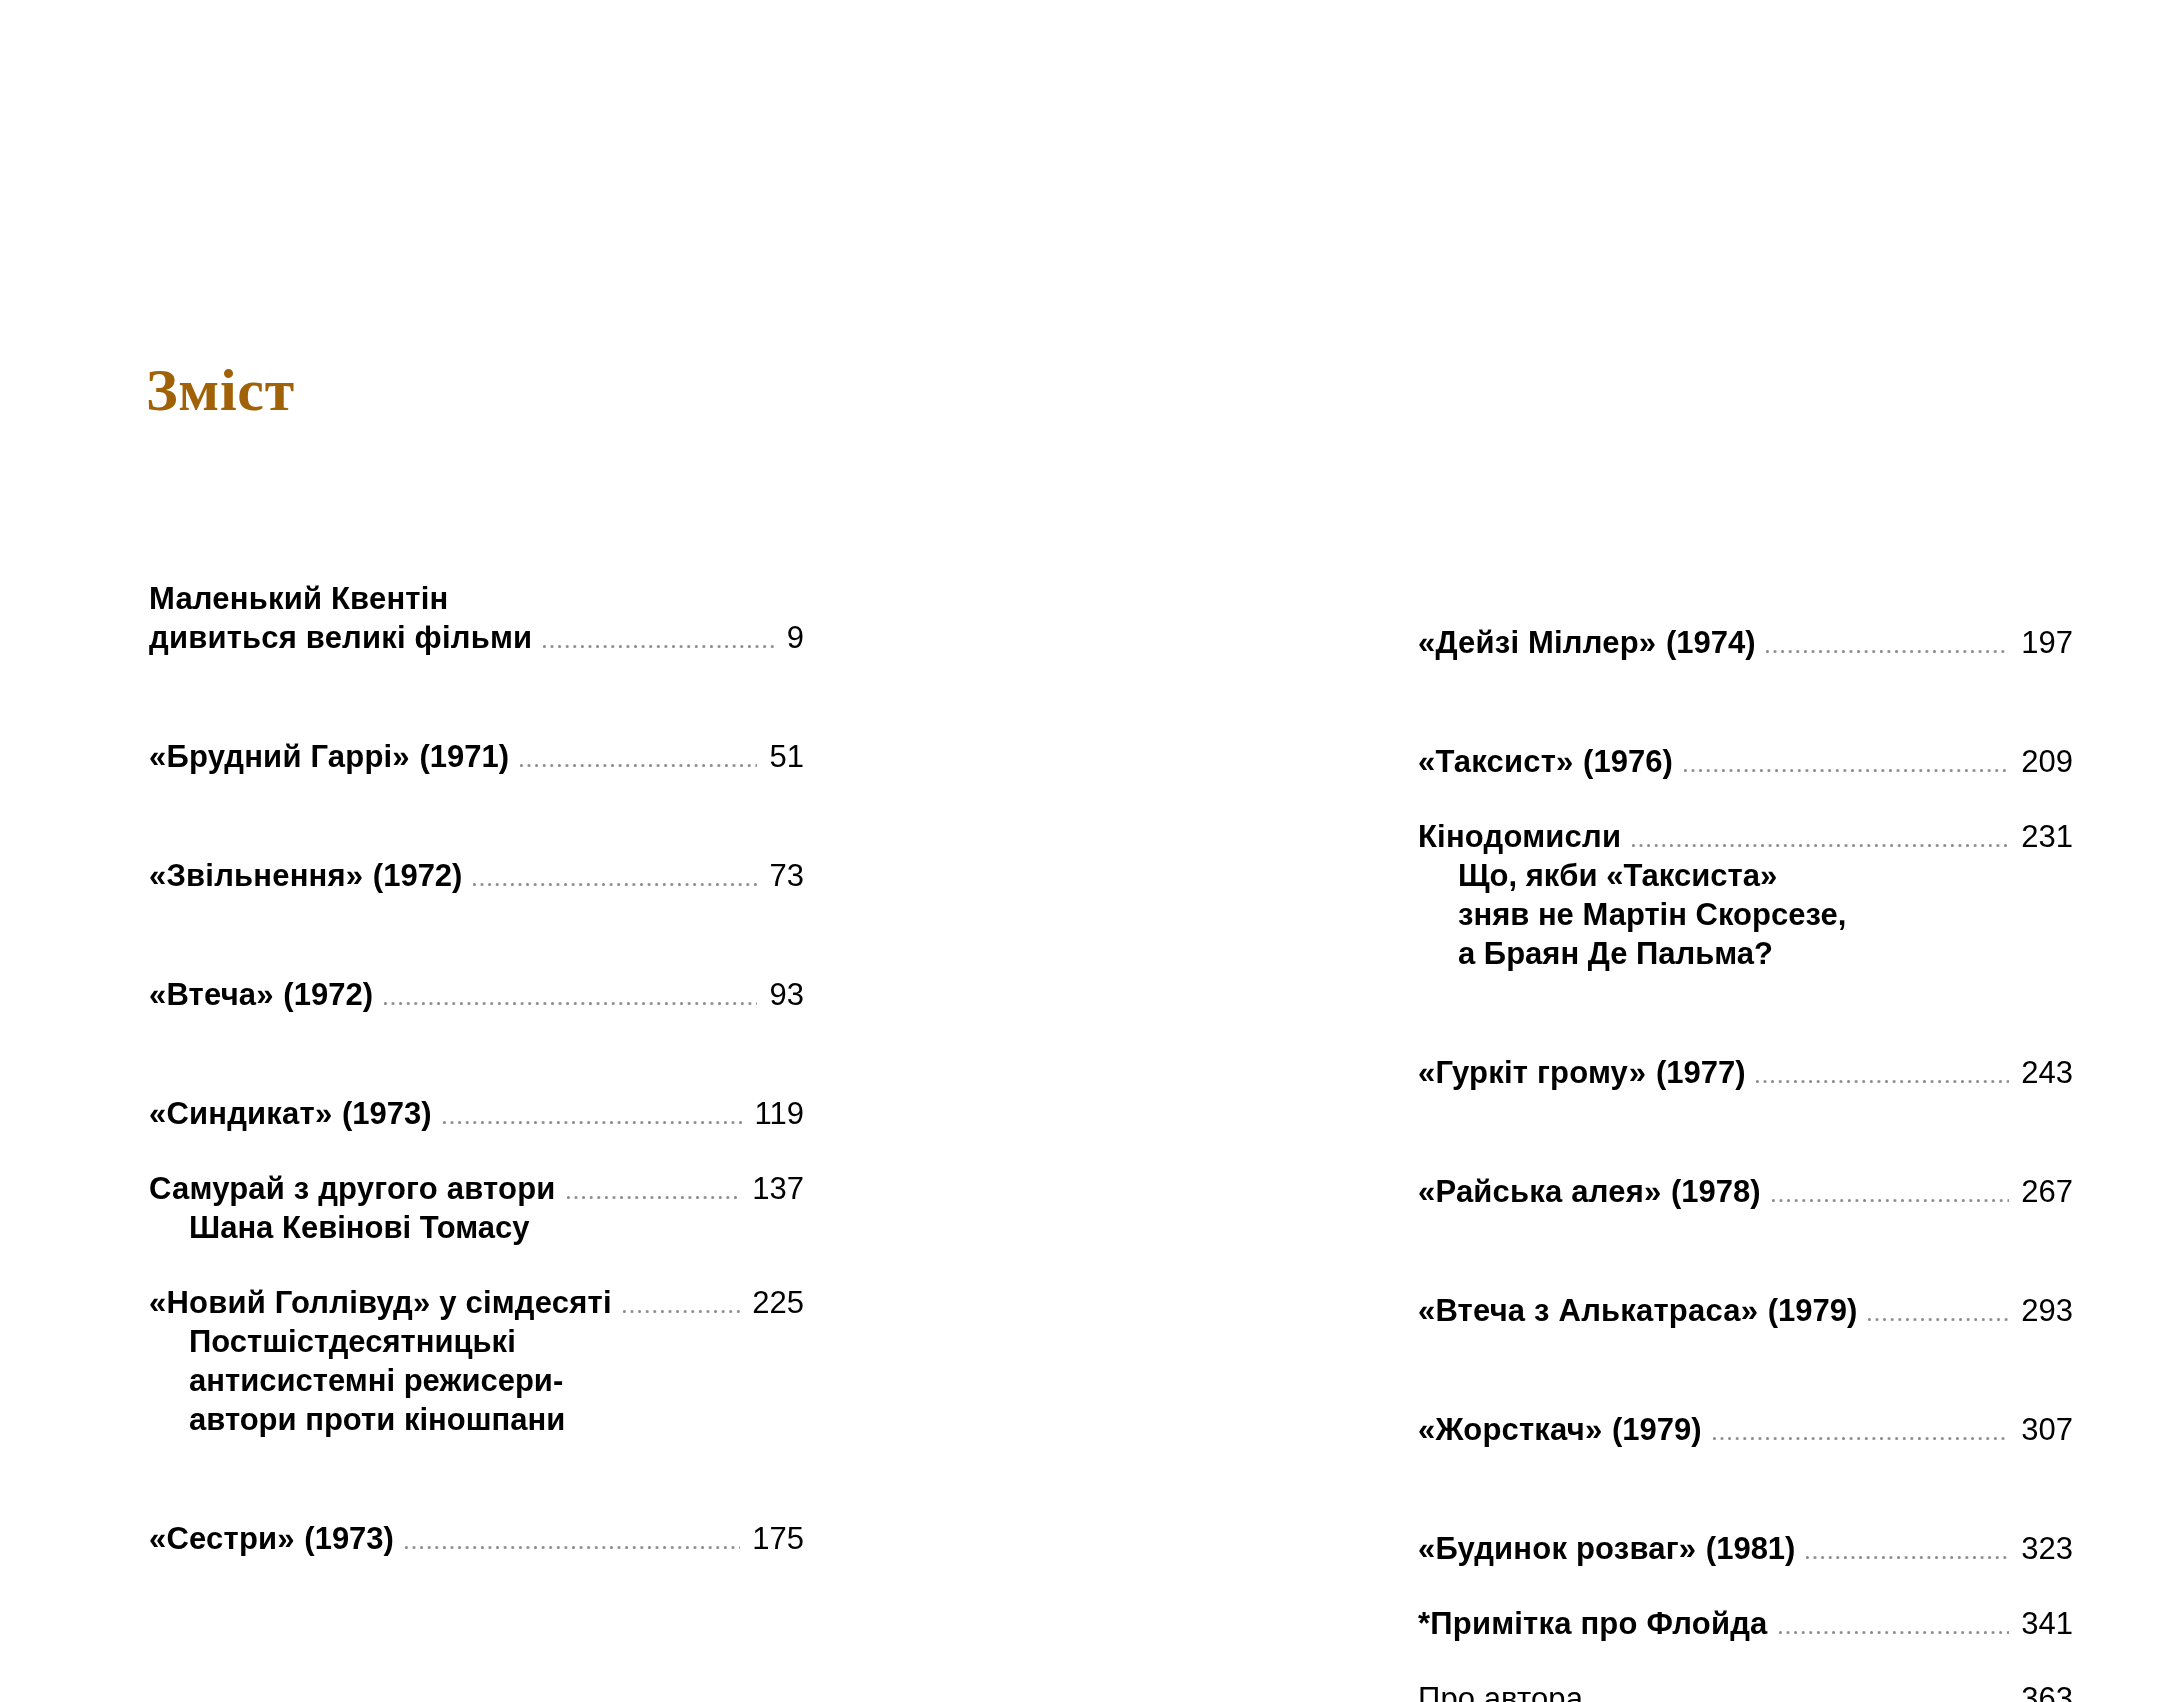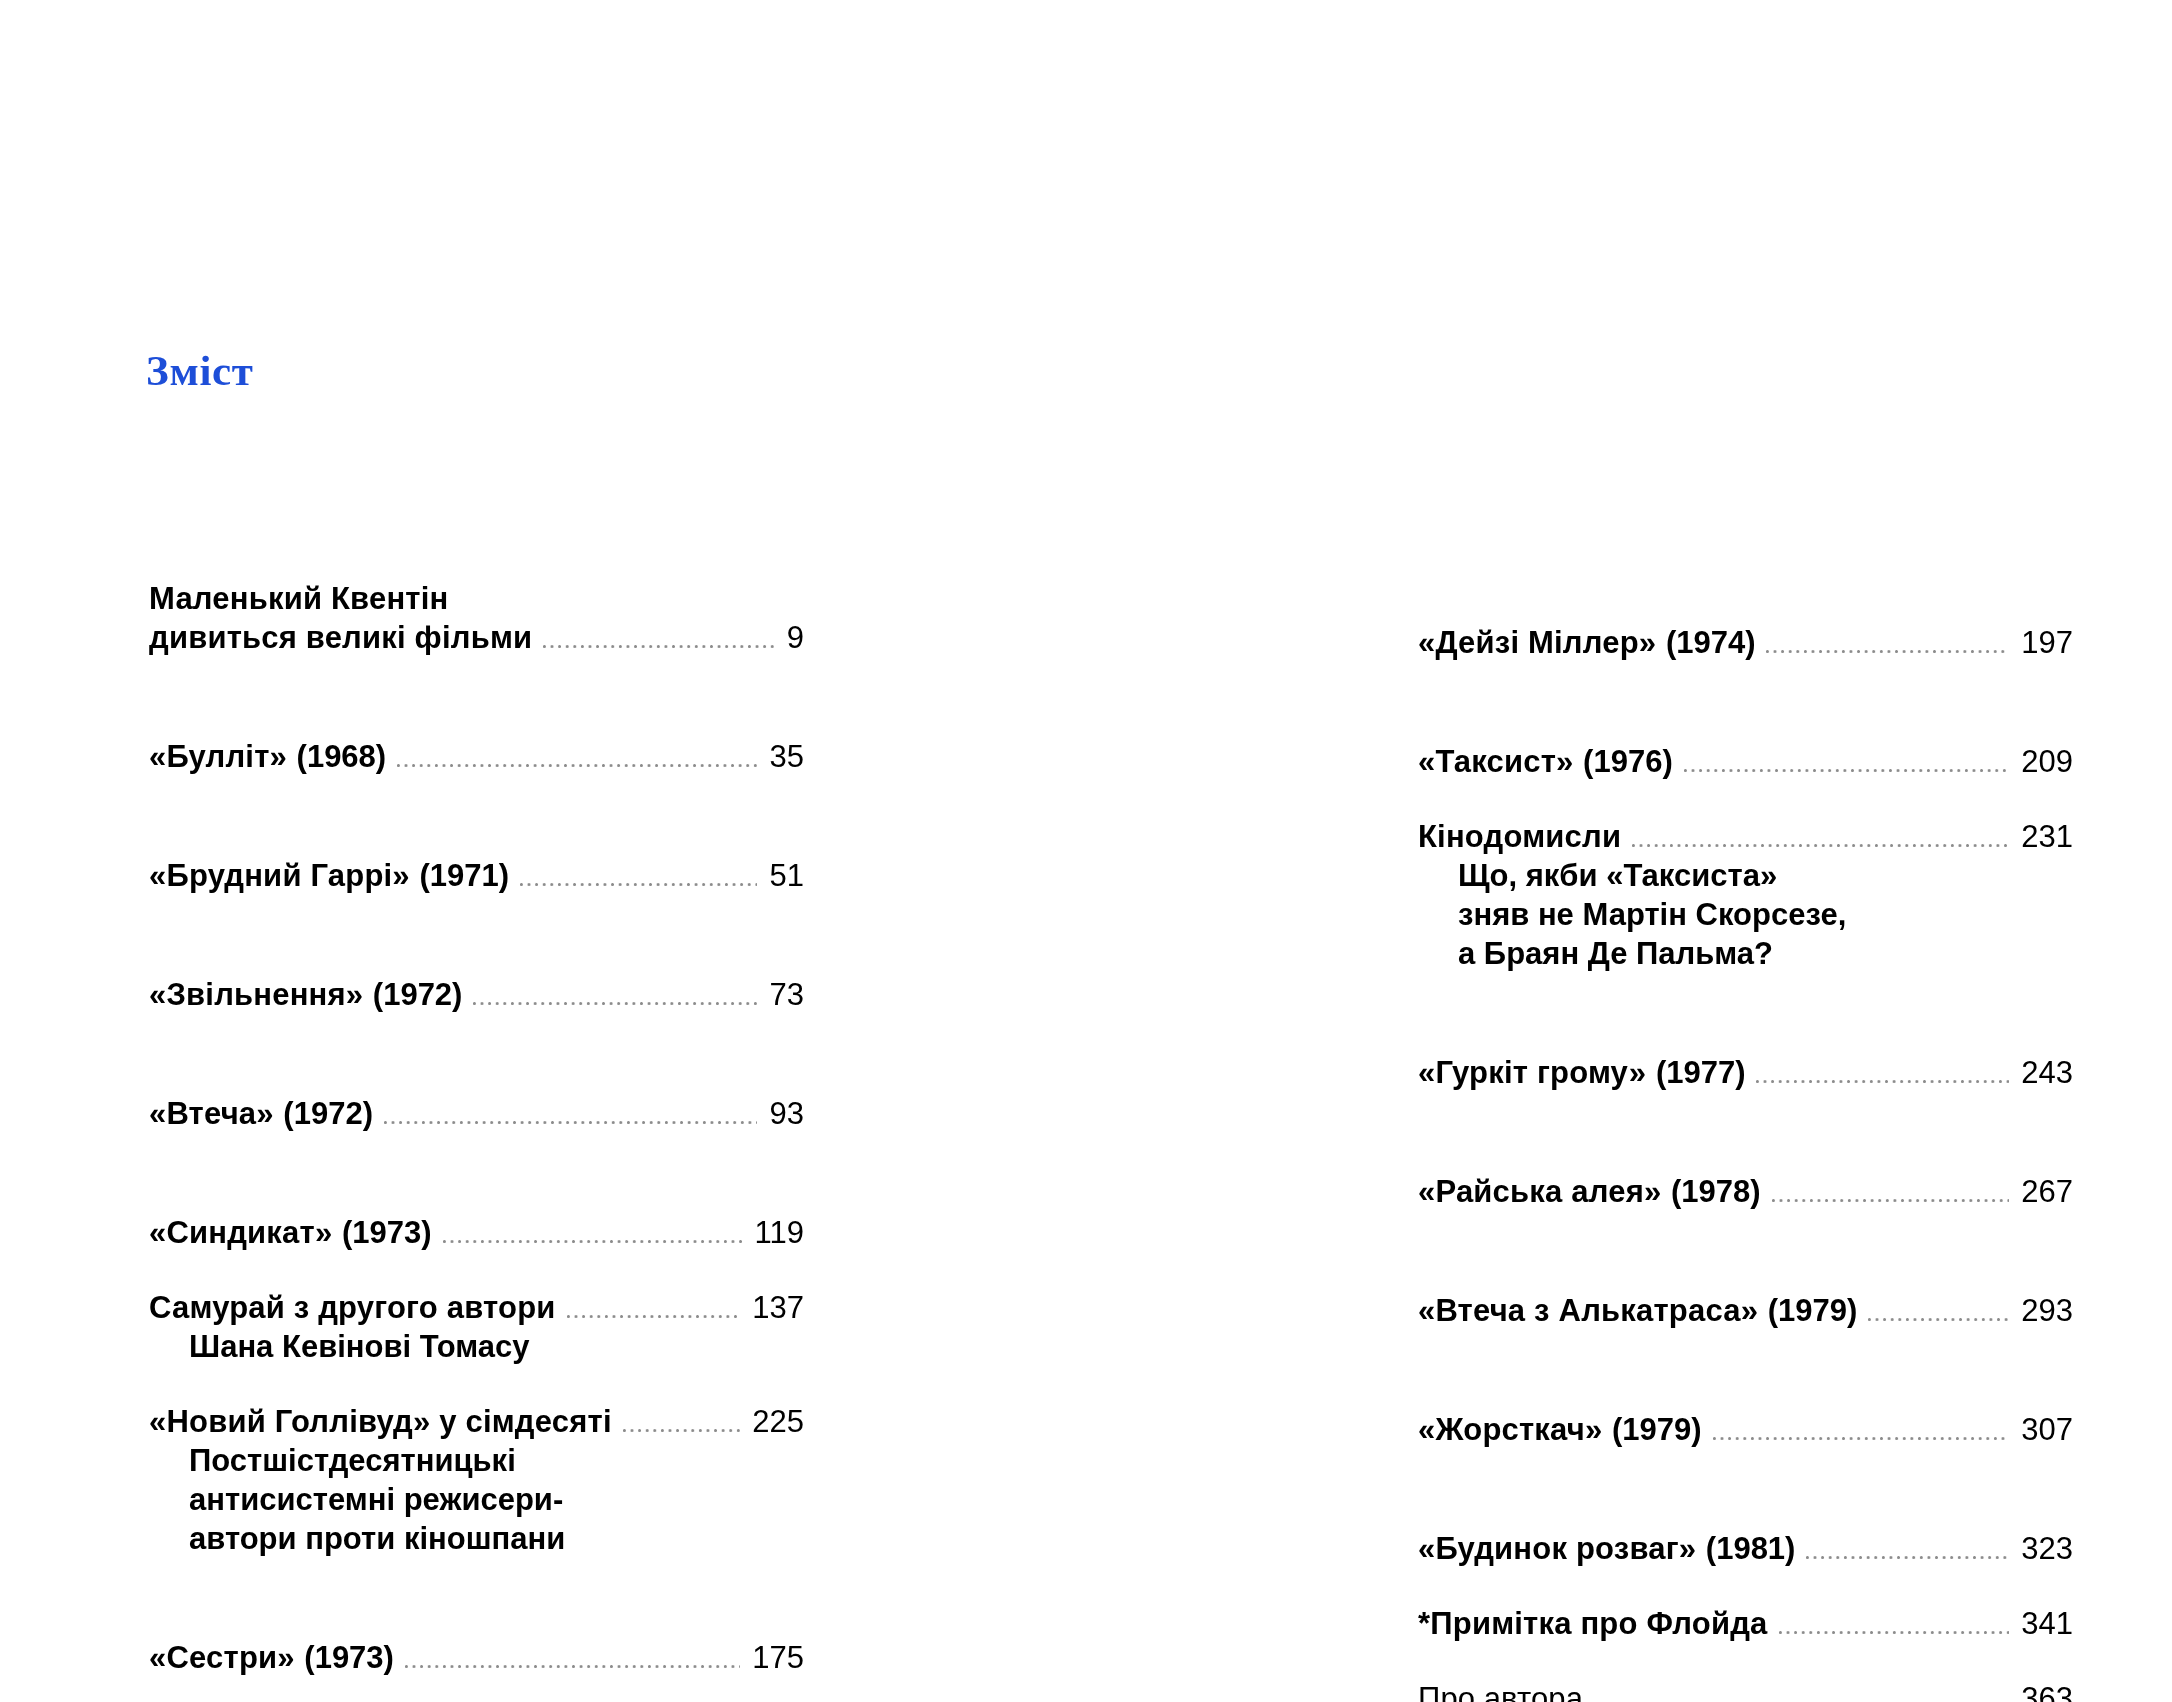--- a/index.html
+++ b/index.html
@@ -17,24 +17,24 @@
     background: #ffffff;
     color: #000000;
     font-family: "Liberation Sans", "DejaVu Sans", sans-serif;
   }
   .page-title {
     position: absolute;
     left: 146px;
     top: 320px;
     font-family: "Liberation Serif", "DejaVu Serif", serif;
     font-weight: 700;
-    font-size: 43px;
+    font-size: 60px;
     line-height: 1;
     letter-spacing: 0.7px;
-    color: #1d4ed8;
+    color: #a16207;
   }
   .col {
     position: absolute;
     top: 579px;
     width: 655px;
     font-size: 31px;
     line-height: 39px;
   }
   .col-left  { left: 149px; }
   .col-right { left: 1418px; }
@@ -88,28 +88,20 @@
       <div class="row">
         <span class="title">Маленький Квентін</span>
       </div>
       <div class="row">
         <span class="title">дивиться великі фільми</span>
         <span class="dots"></span>
         <span class="pageno">9</span>
       </div>
     </div>
 
-    <div class="entry">
-      <div class="row">
-        <span class="title">«Булліт»</span>
-        <span class="year">(1968)</span>
-        <span class="dots"></span>
-        <span class="pageno">35</span>
-      </div>
-    </div>
 
     <div class="entry">
       <div class="row">
         <span class="title">«Брудний Гаррі»</span>
         <span class="year">(1971)</span>
         <span class="dots"></span>
         <span class="pageno">51</span>
       </div>
     </div>
 

